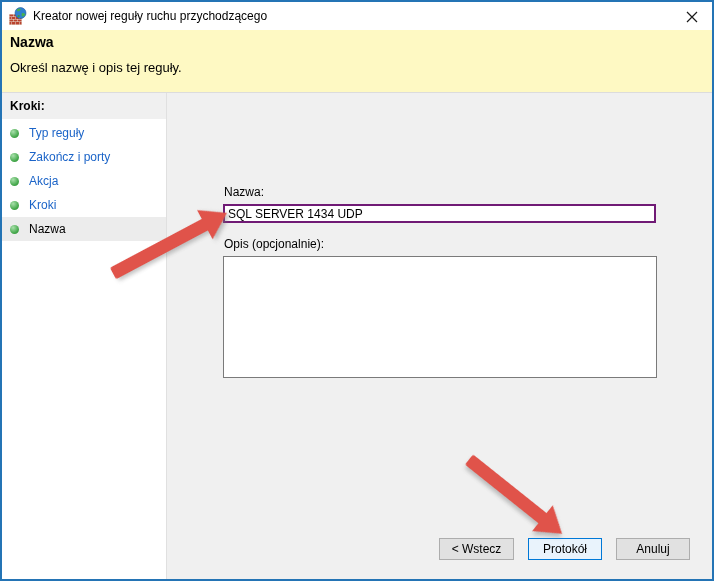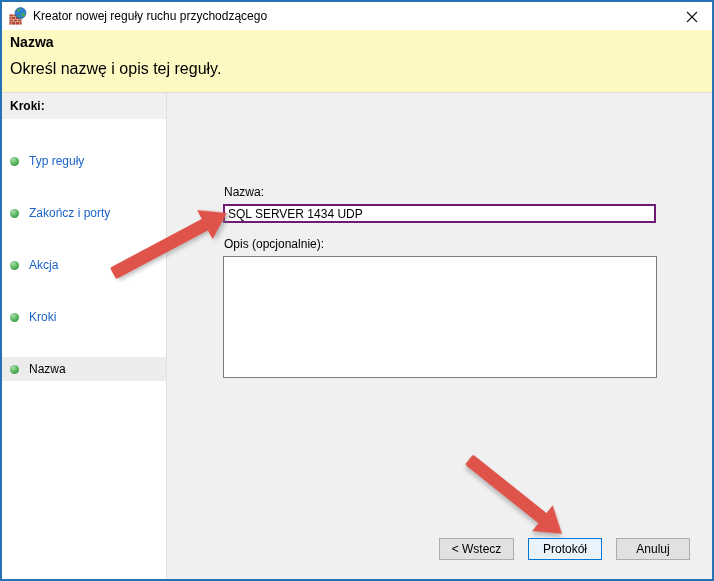--- a/index.html
+++ b/index.html
@@ -30,21 +30,21 @@
     display: flex; align-items: center; justify-content: center;
     background: transparent; border: none; cursor: pointer;
   }
   
   .page-title {
     position: absolute; left: 8px; top: 32px;
     font-size: 14px; font-weight: bold; color: #000;
   }
   .page-subtitle {
     position: absolute; left: 8px; top: 58px;
-    font-size: 16px; color: #000;
+    font-size: 13px; color: #000;
   }
   .header-separator {
     position: absolute; top: 90px; left: 0; right: 0; height: 1px;
     background: #dcdcdc;
   }
   
   .body {
     position: absolute; top: 91px; left: 0; right: 0; bottom: 0;
     display: flex;
   }
@@ -54,21 +54,21 @@
     border-right: 1px solid #e0e0e0;
   }
   .kroki-header {
     height: 26px; background: #f0f0f0;
     display: flex; align-items: center;
     padding-left: 8px; font-weight: bold;
   }
   .steps { padding-top: 2px; }
   .step {
     height: 24px; display: flex; align-items: center;
-    padding-left: 8px; gap: 10px; cursor: pointer; margin-top: 28px;
+    padding-left: 8px; gap: 10px; cursor: pointer;
   }
   .step.current { background: #ececec; cursor: default; }
   .bullet {
     width: 9px; height: 9px; border-radius: 50%; flex: 0 0 9px;
     background: radial-gradient(circle at 35% 30%, #a8e0ab, #43a74a 65%, #348f3b);
   }
   .step-label { font-size: 12px; }
   .step .link { color: #1b64c8; }
   .step.current .step-label { color: #000; }
   

